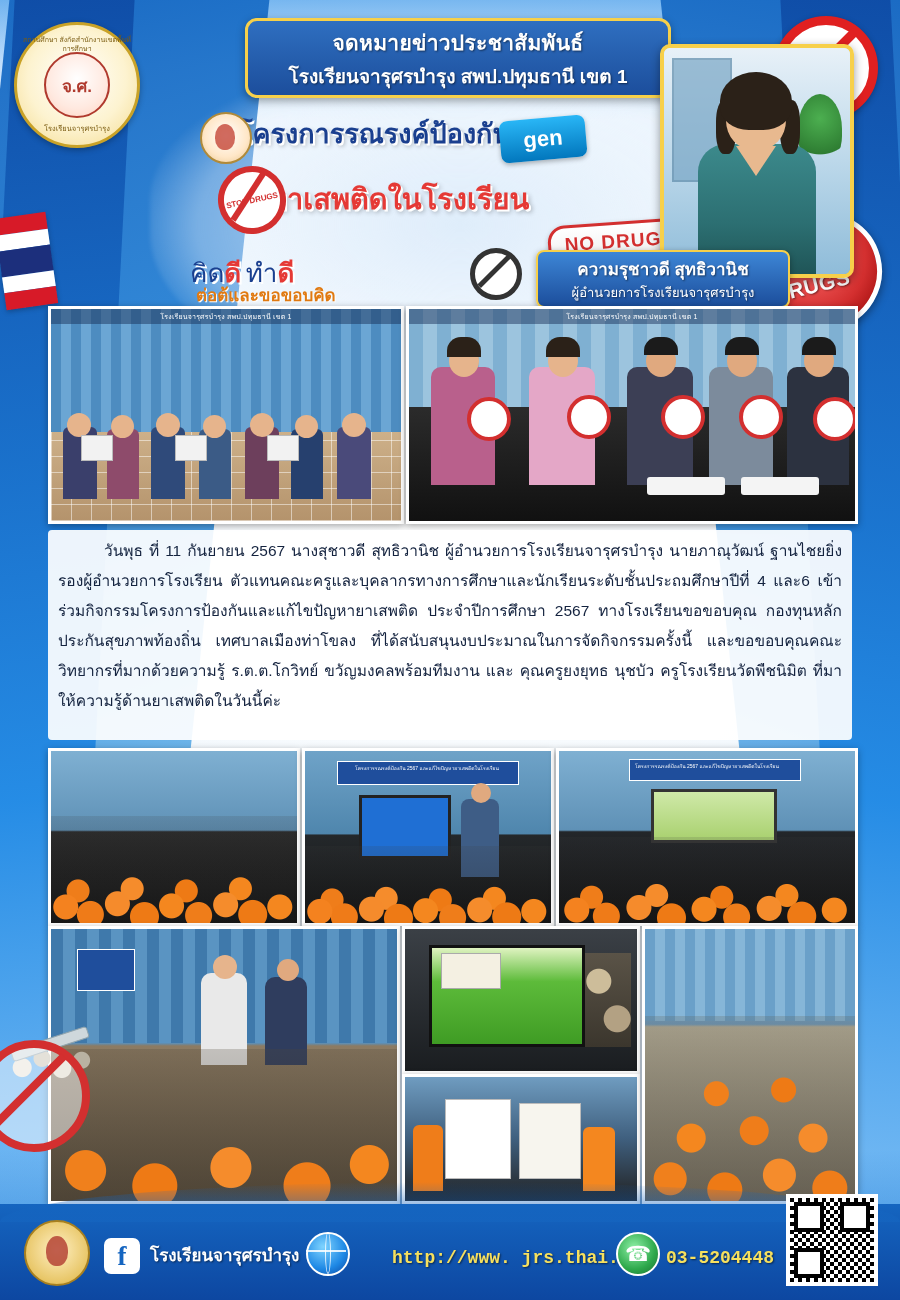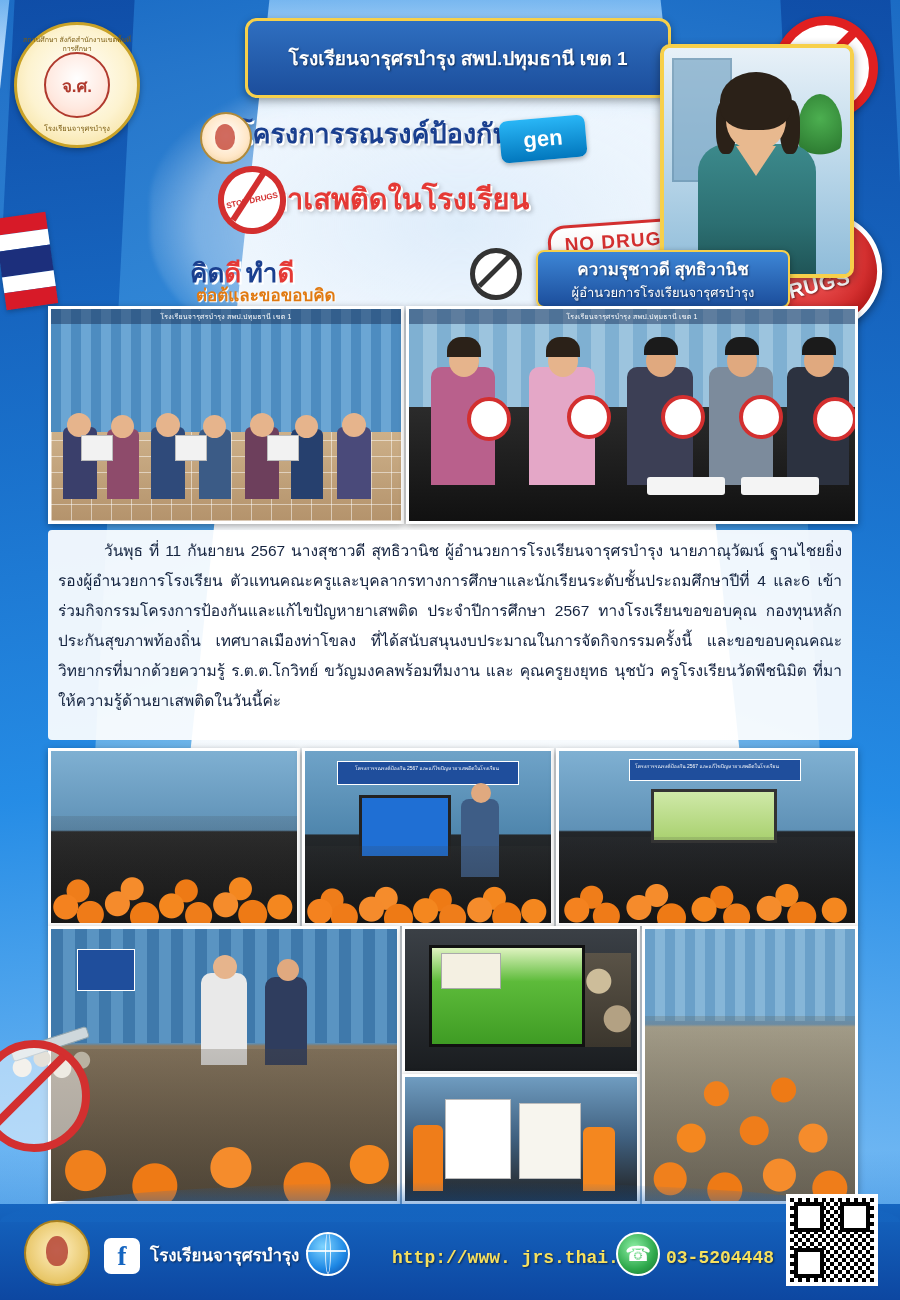--- a/index.html
+++ b/index.html
@@ -81,21 +81,21 @@
 
   
   .camp{position:absolute;left:178px;top:104px;width:470px;height:200px;}
   .camp .c1{position:absolute;left:60px;top:8px;font-size:27px;font-weight:bold;color:#1a3f8f;
     text-shadow:2px 2px 0 #fff, 3px 3px 4px rgba(0,0,0,.25);white-space:nowrap;}
   .camp .c2{position:absolute;left:108px;top:40px;font-size:26px;font-weight:bold;color:#e53935;
     text-shadow:2px 2px 0 #fff, 3px 3px 4px rgba(0,0,0,.25);white-space:nowrap;}
   .camp .c3{position:absolute;left:92px;top:72px;font-size:29px;font-weight:bold;color:#e53935;
     text-shadow:2px 2px 0 #fff, 3px 3px 5px rgba(0,0,0,.3);white-space:nowrap;}
   .slogan{position:absolute;left:190px;top:252px;white-space:nowrap;}
-  .slogan .s-a{font-size:26px;font-weight:bold;color:#1a3f8f;text-shadow:2px 2px 0 #fff;}
+  .slogan .s-a{font-size:26px;font-weight:normal;color:#1a3f8f;text-shadow:2px 2px 0 #fff;}
   .slogan .s-b{font-size:26px;font-weight:bold;color:#e53935;text-shadow:2px 2px 0 #fff;}
   .slogan2{position:absolute;left:196px;top:281px;font-size:17px;font-weight:bold;color:#e07a12;
     text-shadow:1px 1px 0 #fff;white-space:nowrap;}
 
   
   .emb2{position:absolute;left:200px;top:112px;width:48px;height:48px;border-radius:50%;
     background:radial-gradient(circle at 50% 45%,#fff 0%,#ffe7c8 60%,#e8c48a 100%);
     border:2px solid #b08a3a;}
   .emb2:after{content:"";position:absolute;left:13px;top:10px;width:20px;height:26px;border-radius:50% 50% 45% 45%;
     background:#c0392b;opacity:.75;}
@@ -256,20 +256,21 @@
   <div class="swoosh sw-bottom"></div>
   <div class="map-wm"></div>
 
   <div class="seal">
     <div class="arc-top">สถานศึกษา สังกัดสำนักงานเขตพื้นที่การศึกษา</div>
     <div class="inner">จ.ศ.</div>
     <div class="arc-bot">โรงเรียนจารุศรบำรุง</div>
   </div>
 
   <div class="hdr">
+    <div class="l1">จดหมายข่าวประชาสัมพันธ์</div>
     <div class="l2">โรงเรียนจารุศรบำรุง สพป.ปทุมธานี เขต 1</div>
   </div>
 
 
   <div class="flag">
     <div class="f1"></div>
       <div class="f2"></div>
       <div class="f3"></div>
       <div class="f4"></div>
       <div class="f5"></div>

